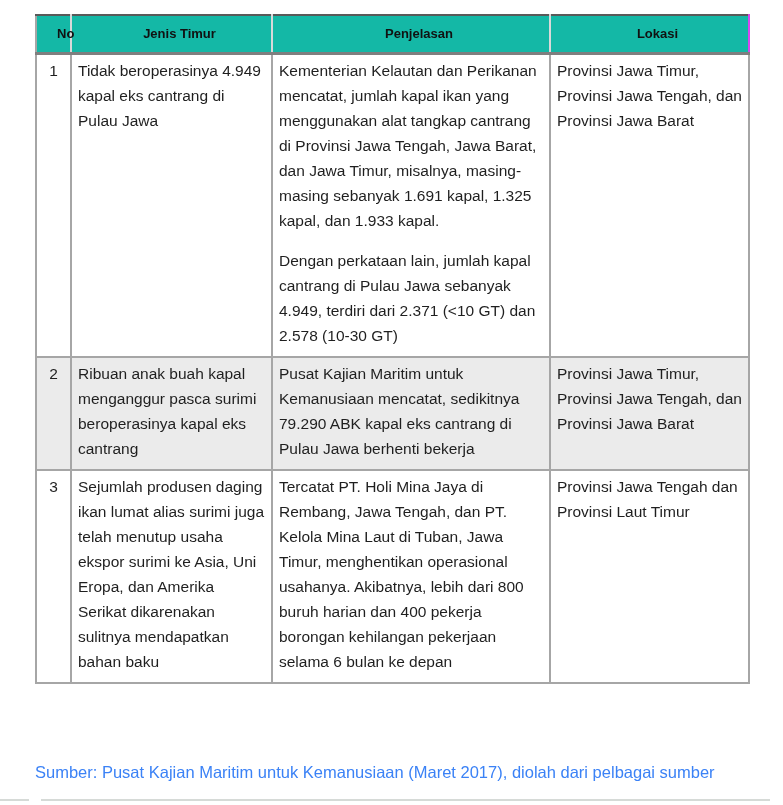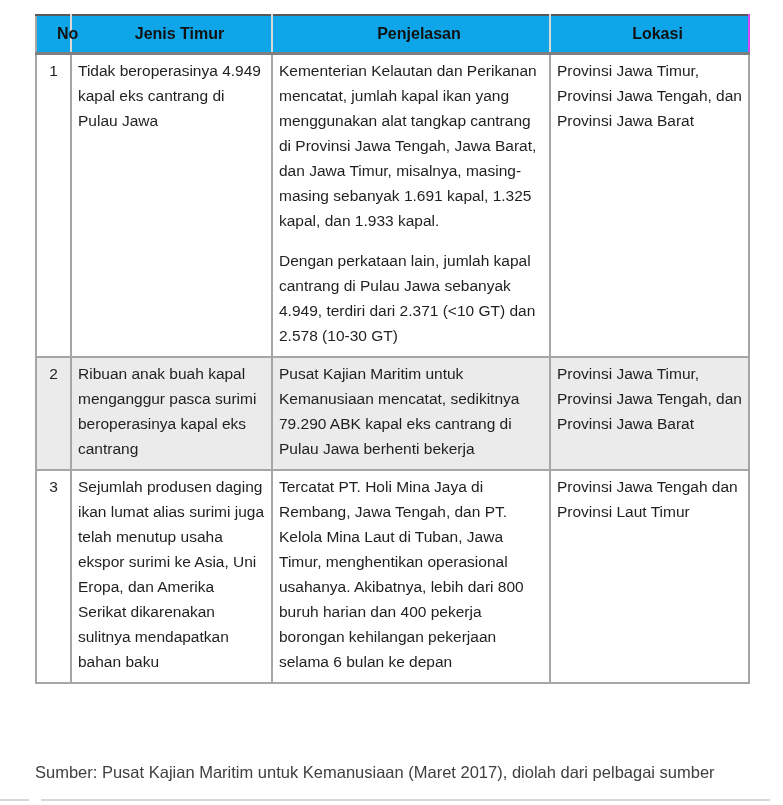--- a/index.html
+++ b/index.html
@@ -30,23 +30,23 @@
     width: 713px;
     font-size: 15.5px;
     line-height: 25px;
   }
   table.impact-table col.c-no      { width: 35px; }
   table.impact-table col.c-jenis   { width: 201px; }
   table.impact-table col.c-penj    { width: 278px; }
   table.impact-table col.c-lokasi  { width: 199px; }
 
   table.impact-table th {
-    background: #0ea5e9;
+    background: #14b8a6;
     font-weight: bold;
-    font-size: 16px;
+    font-size: 13px;
     color: #111111;
     text-align: center;
     padding: 5px 4px 6px 20px;
     border-top: 2px solid #595959;
     border-bottom: 3px solid #7f7f7f;
     border-left: 2px solid #d9d9d9;
     border-right: 2px solid #d9d9d9;
   }
   table.impact-table th:first-child { border-left: 2px solid #a6a6a6; }
   table.impact-table th:last-child  { border-right: 2px solid #d946ef; }
@@ -72,21 +72,21 @@
   .para {
     margin: 0;
   }
   .source-note {
     position: absolute;
     left: 35px;
     top: 760px;
     width: 740px;
     font-size: 16.5px;
     line-height: 25px;
-    color: #404040;
+    color: #3b82f6;
     white-space: nowrap;
   }
   .page-rule {
     position: absolute;
     top: 799px;
     height: 2px;
     background: #d6dad7;
   }
   .page-rule.seg-a { left: 0px;  width: 29px;  }
   .page-rule.seg-b { left: 41px; width: 729px; }

